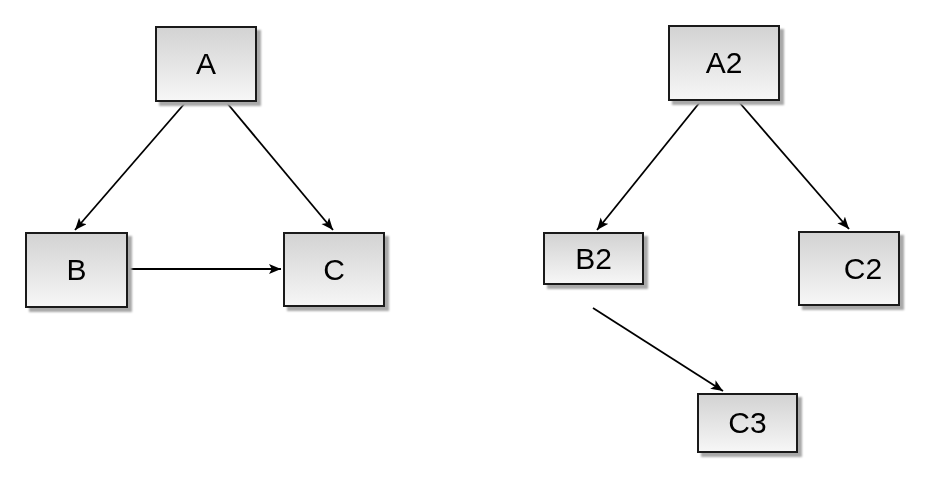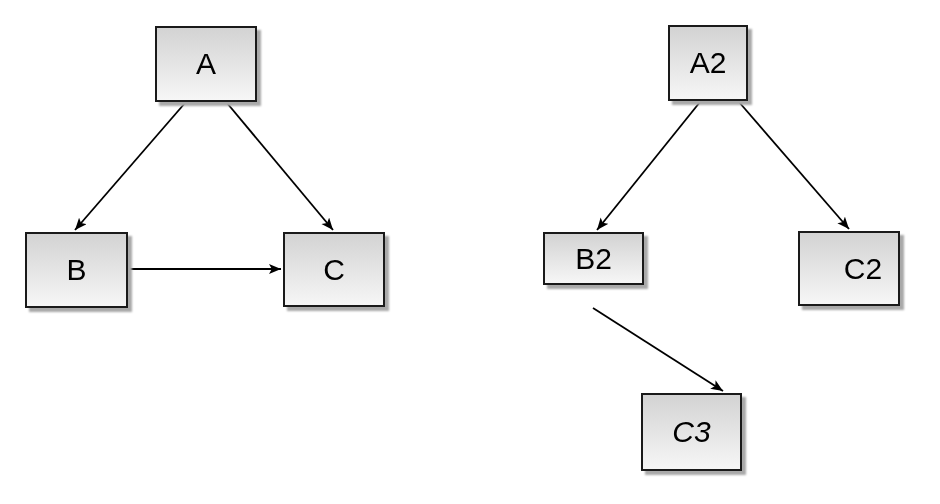--- a/index.html
+++ b/index.html
@@ -62,26 +62,26 @@
   <div id="node-layer">
       <div class="node" style="left: 155px; top: 26px; width: 102px; height: 76px;">
         <span class="node-label">A</span>
       </div>
       <div class="node" style="left: 25px; top: 232px; width: 103px; height: 76px;">
         <span class="node-label">B</span>
       </div>
       <div class="node" style="left: 283px; top: 232px; width: 102px; height: 75px;">
         <span class="node-label">C</span>
       </div>
-      <div class="node" style="left: 668px; top: 25px; width: 80px; height: 76px;">
+      <div class="node" style="left: 668px; top: 25px; width: 112px; height: 76px;">
         <span class="node-label">A2</span>
       </div>
       <div class="node" style="left: 543px; top: 232px; width: 101px; height: 53px;">
         <span class="node-label">B2</span>
       </div>
       <div class="node" style="left: 798px; top: 231px; width: 102px; height: 75px; padding-left: 28px;">
         <span class="node-label">C2</span>
       </div>
-      <div class="node" style="left: 641px; top: 393px; width: 101px; height: 78px; font-style: italic;">
+      <div class="node" style="left: 697px; top: 393px; width: 101px; height: 60px;">
         <span class="node-label">C3</span>
       </div>
     </div>
 </div>
 
 </body></html>

